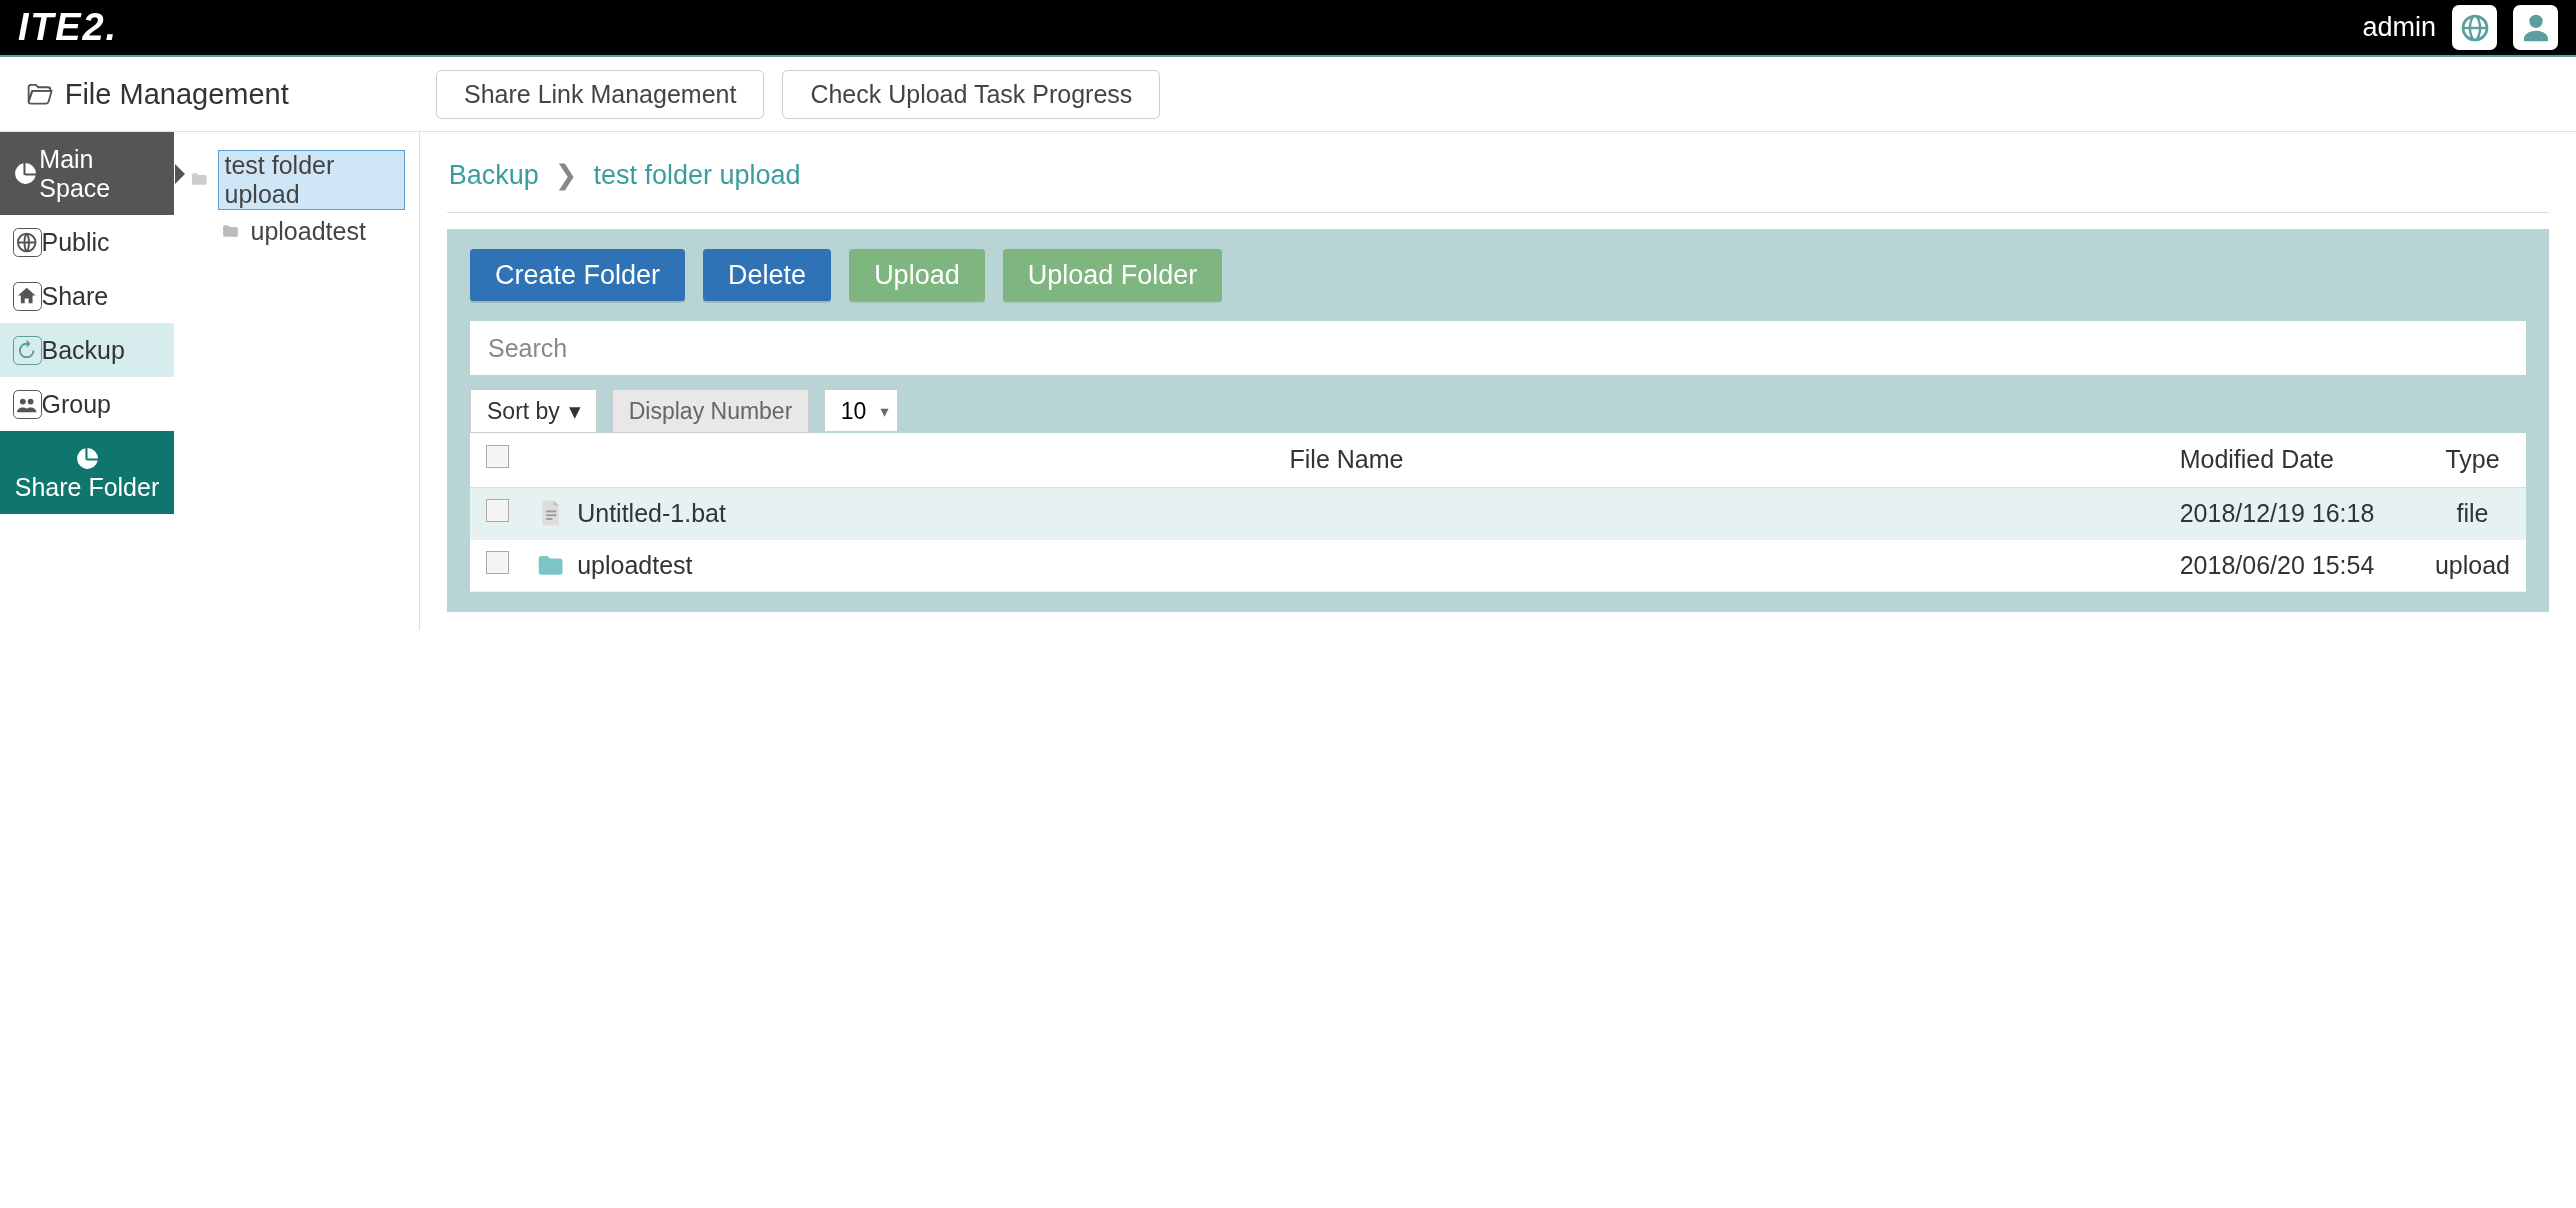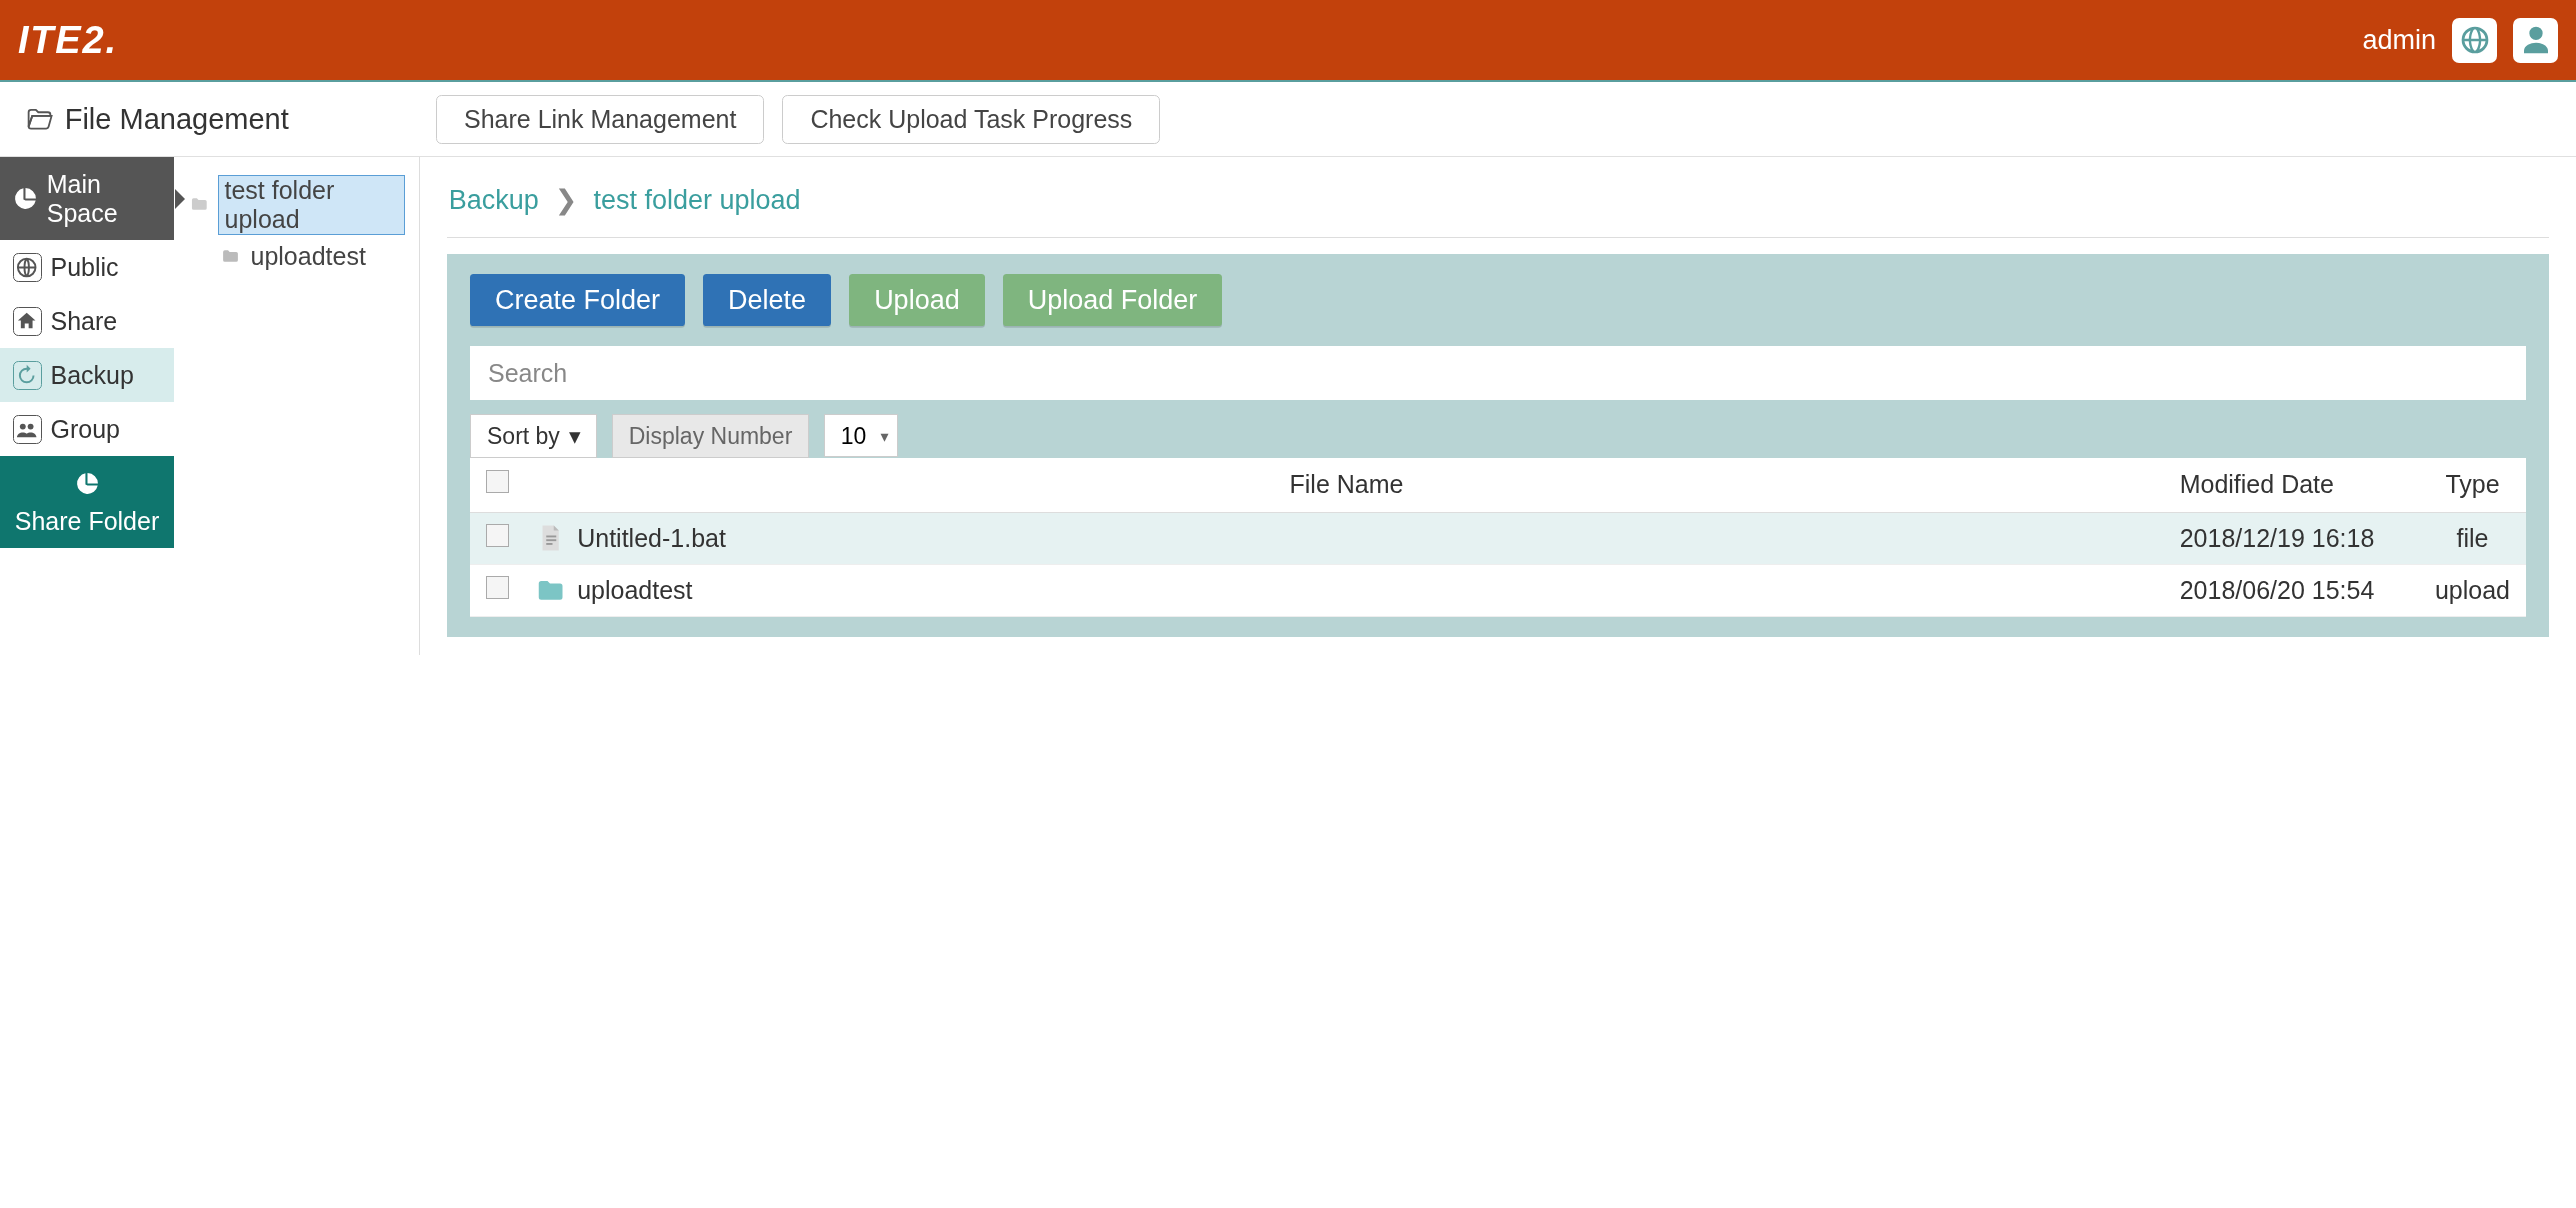--- a/index.html
+++ b/index.html
@@ -1,38 +1,38 @@
 <!DOCTYPE html>
 <html style="font-size:14.3px"><head>
 <meta charset="utf-8">
 <style>
 * { box-sizing: border-box; margin: 0; padding: 0; }
 body { font-family: "Segoe UI", Arial, sans-serif; font-size: 25px; color: #333; background: #fff; }
 
 
-.topbar { background: #c2410c; height: 82px; display: flex; align-items: center; justify-content: space-between; padding: 15px 18px; border-bottom: 2.7px solid #5a9e9e; }
+.topbar { background: #000000; height: 57px; display: flex; align-items: center; justify-content: space-between; padding: 15px 18px; border-bottom: 2.7px solid #5a9e9e; }
 .logo { color: #fff; font-weight: 900; font-style: italic; font-size: 38px; letter-spacing: 1.8px; }
 .topbar-right { display: flex; align-items: center; gap: 16px; }
 .topbar-user { color: #fff; font-size: 27px; }
 .icon-btn { width: 45px; height: 45px; background: #fff; border-radius: 7.1px; display: flex; align-items: center; justify-content: center; cursor: pointer; }
 .icon-btn svg { width: 32px; height: 32px; fill: #5a9e9e; }
 
 
 .subheader { display: flex; align-items: center; padding: 12.5px 18px 12.5px 25px; gap: 18px; border-bottom: 0.9px solid #e0e0e0; }
 .page-title-wrap { display: flex; align-items: center; gap: 10.7px; width: 393px; }
 .page-title-wrap svg { width: 29px; height: 29px; fill: none; stroke: #555; stroke-width: 2; }
 .page-title { font-size: 29px; color: #333; }
 .outline-btn { background: #fff; border: 0.9px solid #ccc; border-radius: 5.4px; padding: 9px 27px; font-size: 25px; color: #444; cursor: pointer; }
 
 
 .main { display: flex; }
 
 
 .sidebar { width: 174px; background: #fff; }
-.nav-item { display: flex; align-items: center; gap: 9px; padding: 12.5px 12.5px; font-size: 25px; color: #333; cursor: pointer; position: relative; }
+.nav-item { display: flex; align-items: center; padding: 12.5px 12.5px; font-size: 25px; color: #333; cursor: pointer; position: relative; }
 .nav-item.dark { background: #555; color: #fff; }
 .nav-item.dark::after { content: ""; position: absolute; right: -10.7px; top: 50%; transform: translateY(-50%); border-top: 10.7px solid transparent; border-bottom: 10.7px solid transparent; border-left: 10.7px solid #555; }
 .nav-item.active-light { background: #d7ecec; }
 .nav-item.grey { background: #0f766e; color: #fff; flex-direction: column; }
 .nav-icon { width: 29px; height: 29px; display: inline-flex; align-items: center; justify-content: center; }
 .nav-icon svg { width: 25px; height: 25px; }
 .nav-icon.boxed { border: 1.8px solid #555; border-radius: 5.4px; padding: 1.8px; }
 .nav-icon.boxed.teal { border-color: #5a9e9e; }
 .nav-icon.boxed.teal svg { fill: #5a9e9e; }
 

